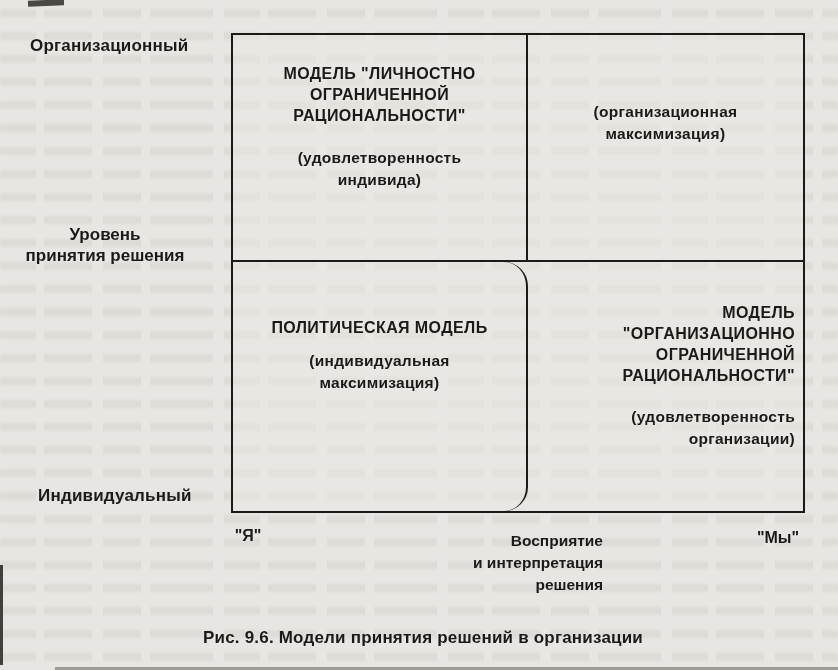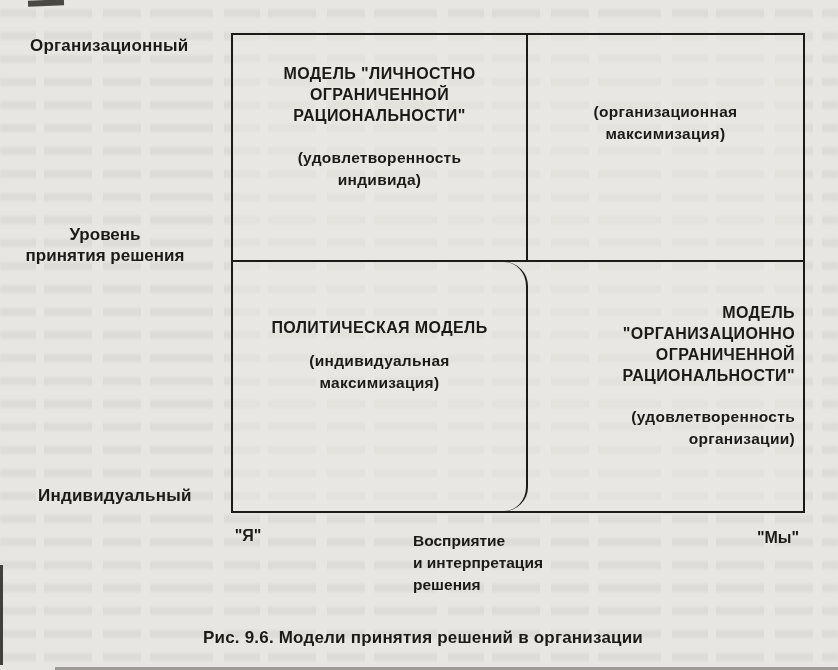--- a/index.html
+++ b/index.html
@@ -62,21 +62,21 @@
   .quad.tr .q-sub{margin-top:18px;}
   .quad.bl .q-sub{margin-top:12px;}
   .quad.br .q-sub{margin-top:20px;}
 
   
   .lbl{position:absolute;font-weight:bold;}
   .y-top{left:30px;top:36px;font-size:17px;letter-spacing:.2px;}
   .y-title{left:17px;top:224px;width:176px;text-align:center;font-size:17px;line-height:21px;}
   .y-bottom{left:38px;top:486px;font-size:17px;letter-spacing:.2px;}
   .x-left{left:222px;top:527px;width:52px;text-align:center;font-size:16px;}
-  .x-title{left:413px;top:530px;width:190px;text-align:left;font-size:15.5px;line-height:22px;}
+  .x-title{left:413px;top:530px;width:190px;text-align:right;font-size:15.5px;line-height:22px;}
   .x-right{left:750px;top:529px;width:56px;text-align:center;font-size:16px;}
 
   .caption{
     position:absolute;left:4px;top:628px;width:838px;
     text-align:center;font-weight:bold;font-size:17px;letter-spacing:.2px;
   }
 </style>
 </head>
 <body>
 

